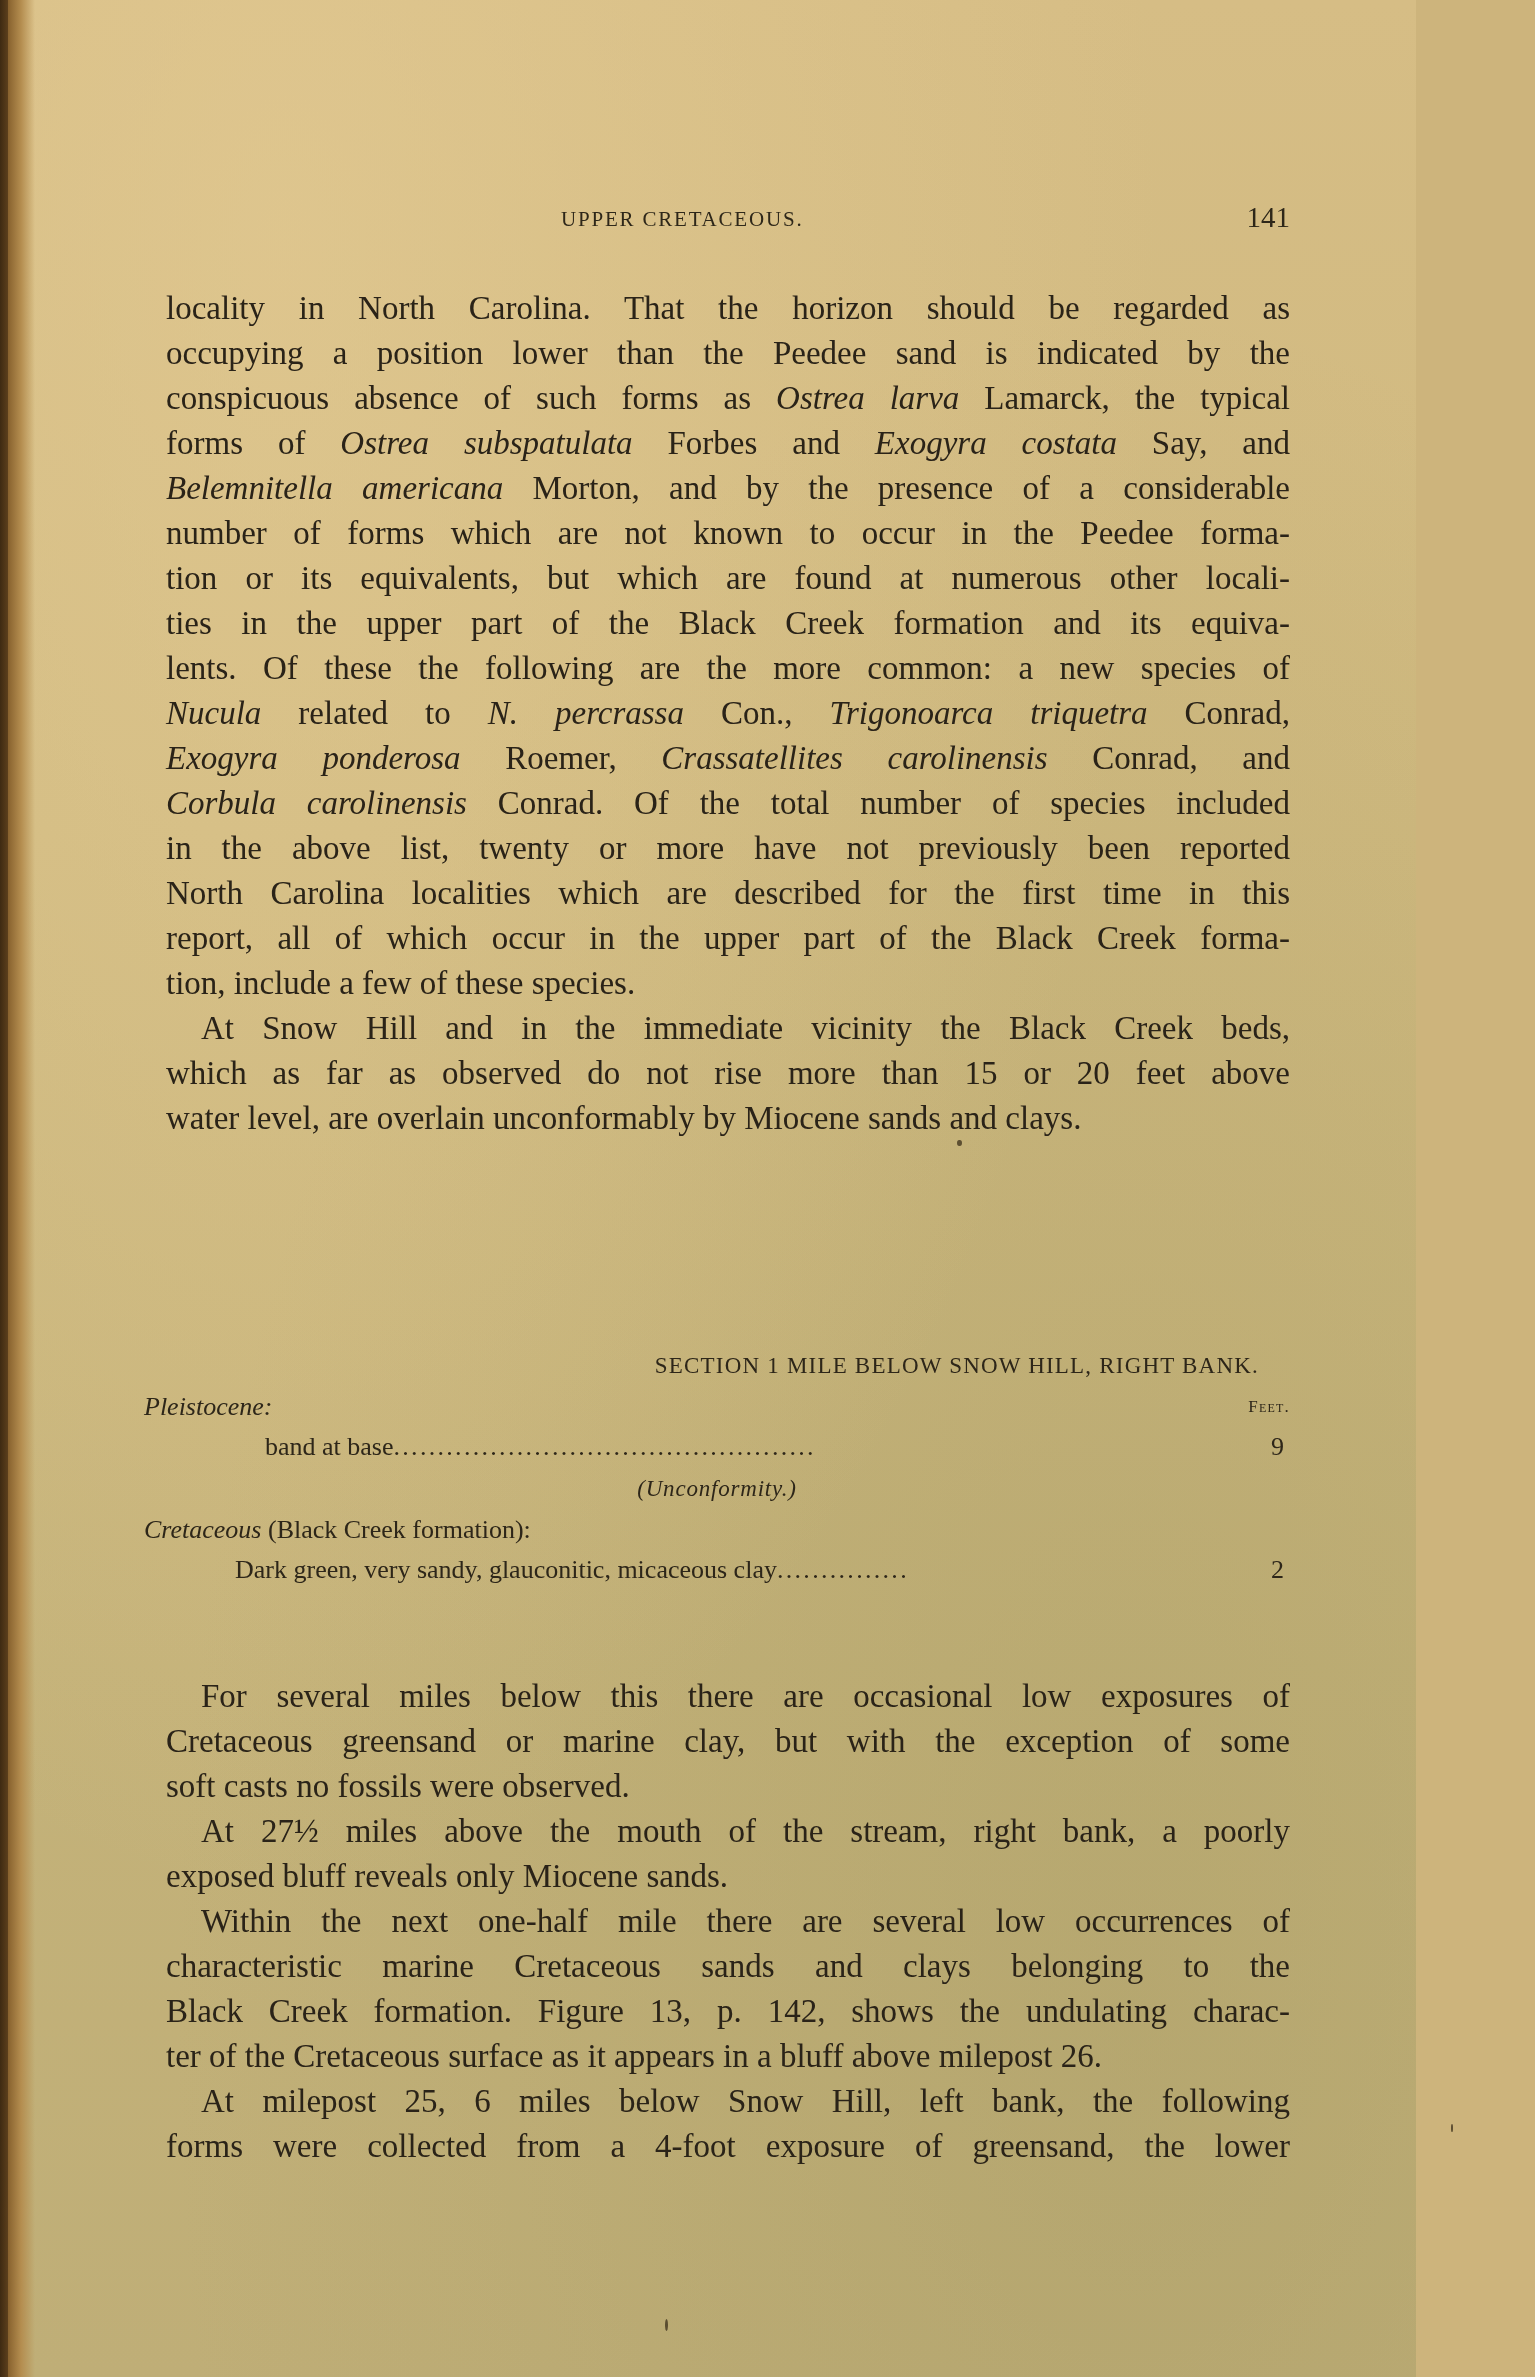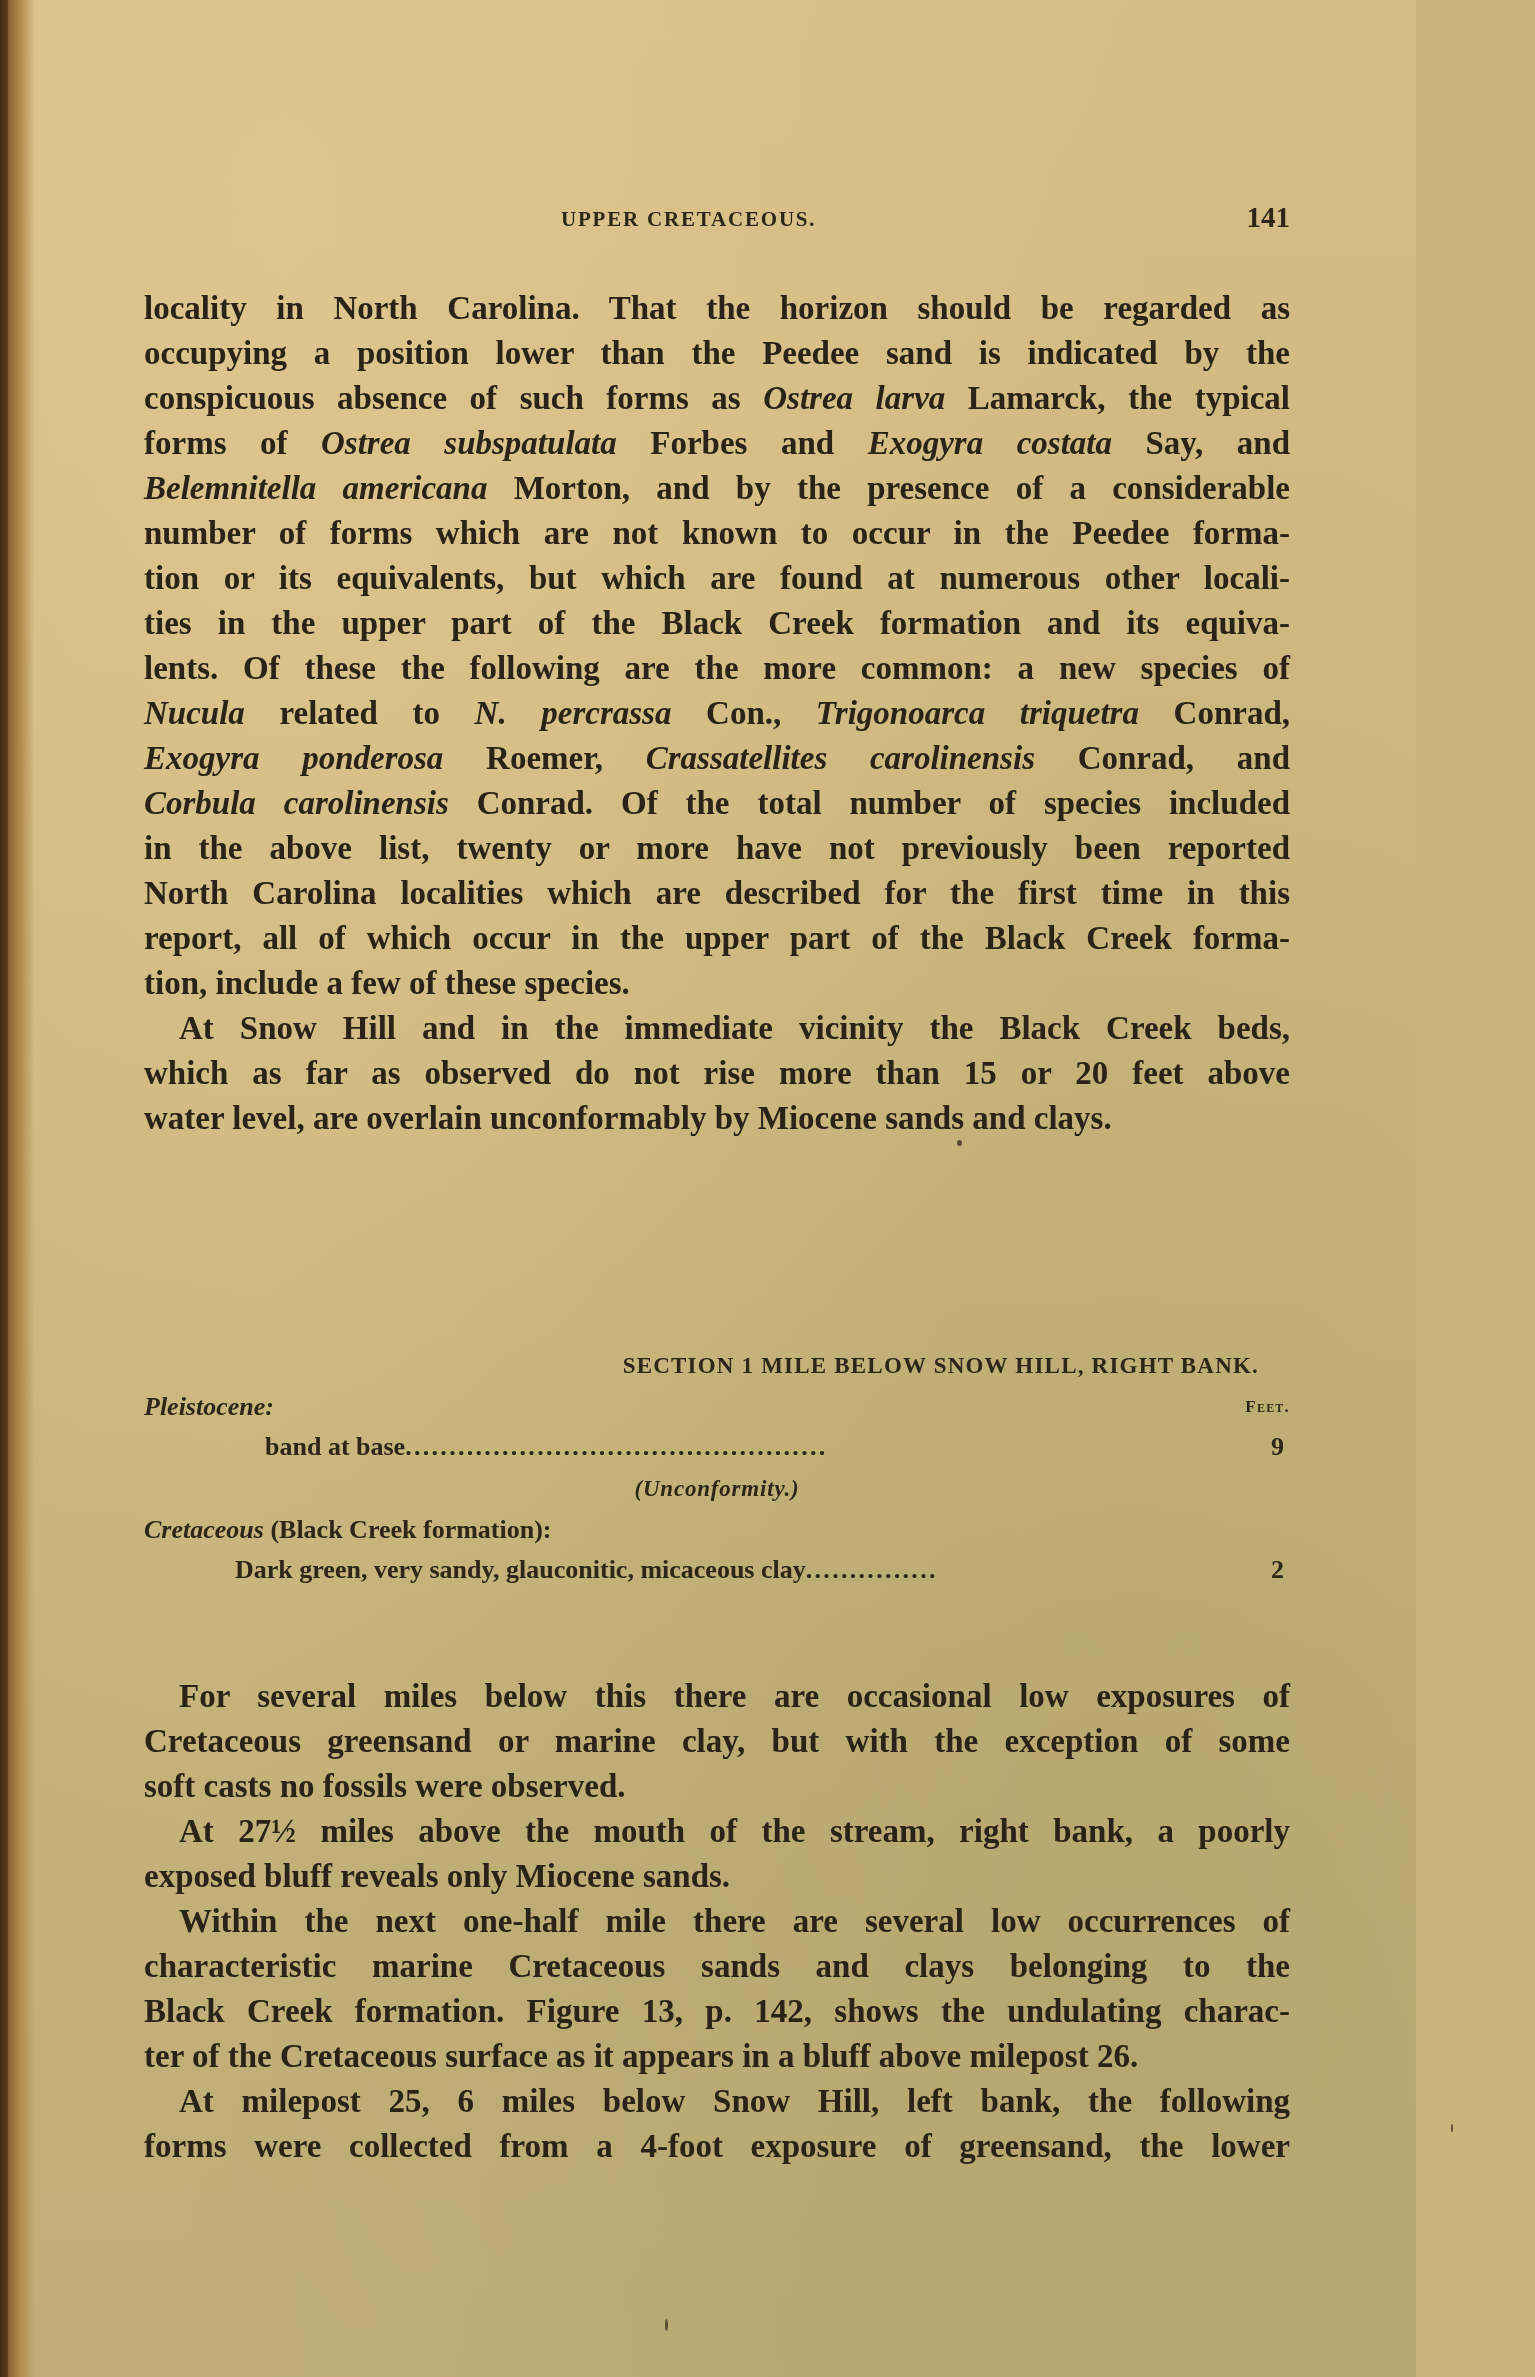--- a/index.html
+++ b/index.html
@@ -16,21 +16,20 @@
       color: #2b2418;
     }
     .page {
       position: absolute;
       left: 0; top: 0;
       width: 1416px; height: 2377px;
       background:
         radial-gradient(ellipse at 20% 10%, rgba(230,205,150,0.55) 0%, rgba(230,205,150,0) 55%),
         radial-gradient(ellipse at 80% 85%, rgba(160,150,95,0.35) 0%, rgba(160,150,95,0) 60%),
         linear-gradient(180deg, #d6bd85 0%, #cfb97f 35%, #c4b279 70%, #bfae77 100%);
-      font-weight: bold;
     }
     .binding {
       position: absolute;
       left: 0; top: 0;
       width: 35px; height: 2377px;
       background: linear-gradient(90deg, #6b4a22 0%, #8a6430 25%, #b48d4f 60%, rgba(200,170,110,0) 100%);
     }
     .binding-edge {
       position: absolute;
       left: 0; top: 0;
@@ -73,20 +72,21 @@
       line-height: 45px;
       color: #2a2318;
     }
     .line {
       display: block;
       text-align: justify;
       text-align-last: justify;
       white-space: nowrap;
       height: 45px;
       overflow: visible;
+      margin-left: 22px;
     }
     .line.last {
       text-align-last: left;
     }
     .line.indent {
       padding-left: 35px;
     }
     .line span.it {
       font-style: italic;
     }

